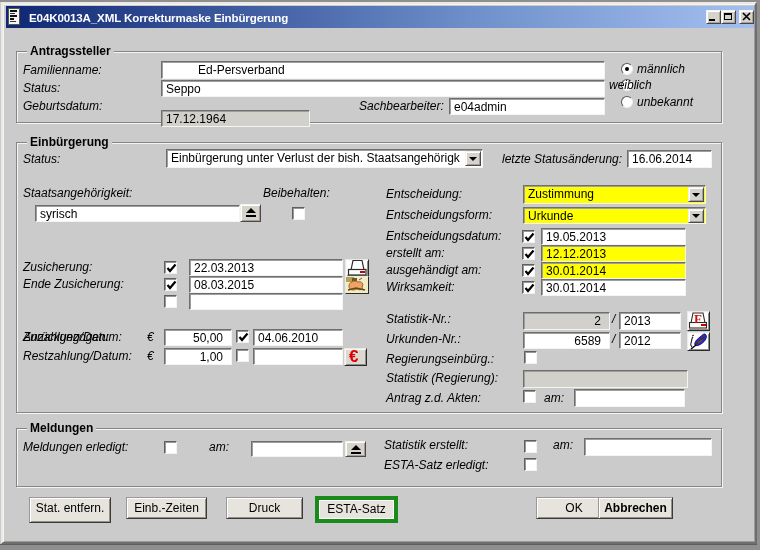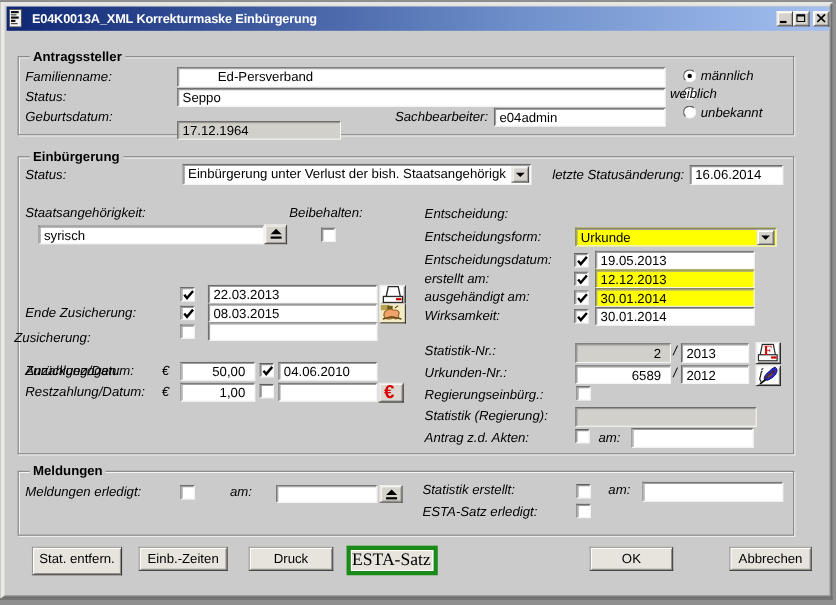--- a/index.html
+++ b/index.html
@@ -123,20 +123,25 @@
 <div class="lbl" style="left:23px;top:187px;">Staatsangehörigkeit:</div>
 <div class="lbl" style="left:263px;top:187px;">Beibehalten:</div>
 <div class="fld" style="left:35px;top:205px;width:205px;height:17px;">syrisch</div>
 <div class="abtn ej" style="left:240px;top:204px;width:21px;height:18px;">
         <div class="utri"></div>
         <div class="ubar"></div>
       </div>
 <div class="cb" style="left:292px;top:207px;"></div>
 
 <div class="lbl" style="left:386px;top:188px;">Entscheidung:</div>
+<div class="fld yel" style="left:523px;top:185px;width:183px;height:19px;">Zustimmung
+  <div class="abtn" style="right:1px;top:1px;width:16px;height:15px;">
+          <div class="tri"></div>
+        </div>
+</div>
 <div class="lbl" style="left:386px;top:209px;">Entscheidungsform:</div>
 <div class="fld yel" style="left:523px;top:207px;width:183px;height:17px;">Urkunde
   <div class="abtn" style="right:1px;top:1px;width:16px;height:14px;">
           <div class="tri"></div>
         </div>
 </div>
 <div class="lbl" style="left:386px;top:230px;">Entscheidungsdatum:</div>
 <div class="cb on" style="left:522px;top:230px;">
         <svg width="11" height="11" viewBox="0 0 11 11">
           <path d="M1.5 5 L4 8 L9.5 1.5" stroke="#000" stroke-width="2.2" fill="none"></path>
@@ -158,21 +163,21 @@
       </div>
 <div class="fld yel" style="left:541px;top:262px;width:145px;height:17px;">30.01.2014</div>
 <div class="lbl" style="left:386px;top:281px;">Wirksamkeit:</div>
 <div class="cb on" style="left:522px;top:281px;">
         <svg width="11" height="11" viewBox="0 0 11 11">
           <path d="M1.5 5 L4 8 L9.5 1.5" stroke="#000" stroke-width="2.2" fill="none"></path>
         </svg>
       </div>
 <div class="fld" style="left:541px;top:279px;width:145px;height:17px;">30.01.2014</div>
 
-<div class="lbl" style="left:13px;top:261px;margin-top:40px;">Zusicherung:</div>
+<div class="lbl" style="left:23px;top:261px;">Zusicherung:</div>
 <div class="cb on" style="left:164px;top:261px;">
         <svg width="11" height="11" viewBox="0 0 11 11">
           <path d="M1.5 5 L4 8 L9.5 1.5" stroke="#000" stroke-width="2.2" fill="none"></path>
         </svg>
       </div>
 <div class="fld" style="left:189px;top:259px;width:154px;height:17px;">22.03.2013</div>
 <div class="ibtn" style="left:345px;top:259px;width:24px;height:18px;">
   <svg width="22" height="16" viewBox="0 0 22 16" style="position:absolute;left:0;top:0;">
     <polygon points="5,10 7,0.5 16,0.5 18,10" fill="#fff" stroke="#2a2a2a" stroke-width="1.2"></polygon>
     <rect x="2.5" y="9.5" width="17.5" height="5.5" fill="#fcfcfa" stroke="#2a2a2a" stroke-width="1.2"></rect>
@@ -266,18 +271,18 @@
 <div class="cb" style="left:524px;top:440px;"></div>
 <div class="lbl" style="left:553px;top:439px;">am:</div>
 <div class="fld" style="left:584px;top:438px;width:128px;height:18px;"></div>
 <div class="lbl" style="left:384px;top:459px;">ESTA-Satz erledigt:</div>
 <div class="cb" style="left:524px;top:458px;"></div>
 
 <div class="btn" style="left:29px;top:497px;width:82px;height:26px;line-height:20px;">Stat. entfern.</div>
 <div class="btn" style="left:126px;top:497px;width:81px;height:22px;line-height:20px;">Einb.-Zeiten</div>
 <div class="btn" style="left:226px;top:497px;width:77px;height:22px;line-height:20px;">Druck</div>
 <div style="position:absolute;left:315px;top:496px;width:83px;height:27px;border:4px solid #1a8a1a;box-sizing:border-box;background:#e7e4dd;">
-  <div style="position:absolute;left:0;top:0;right:0;bottom:0;border:1px solid #fff;font-size:16px;line-height:17px;font-family:Liberation Serif, serif;">ESTA-Satz</div>
+  <div style="position:absolute;left:0;top:0;right:0;bottom:0;border:1px solid #fff;font-size:12px;text-align:center;line-height:17px;">ESTA-Satz</div>
 </div>
 <div class="btn" style="left:536px;top:497px;width:76px;height:22px;line-height:20px;">OK</div>
-<div class="btn" style="left:663px;top:497px;width:75px;height:22px;line-height:20px;">Abbrechen</div>
+<div class="btn" style="left:598px;top:497px;width:75px;height:22px;line-height:20px;font-weight:bold;">Abbrechen</div>
 </div>
 </div>
 
 </body></html>

